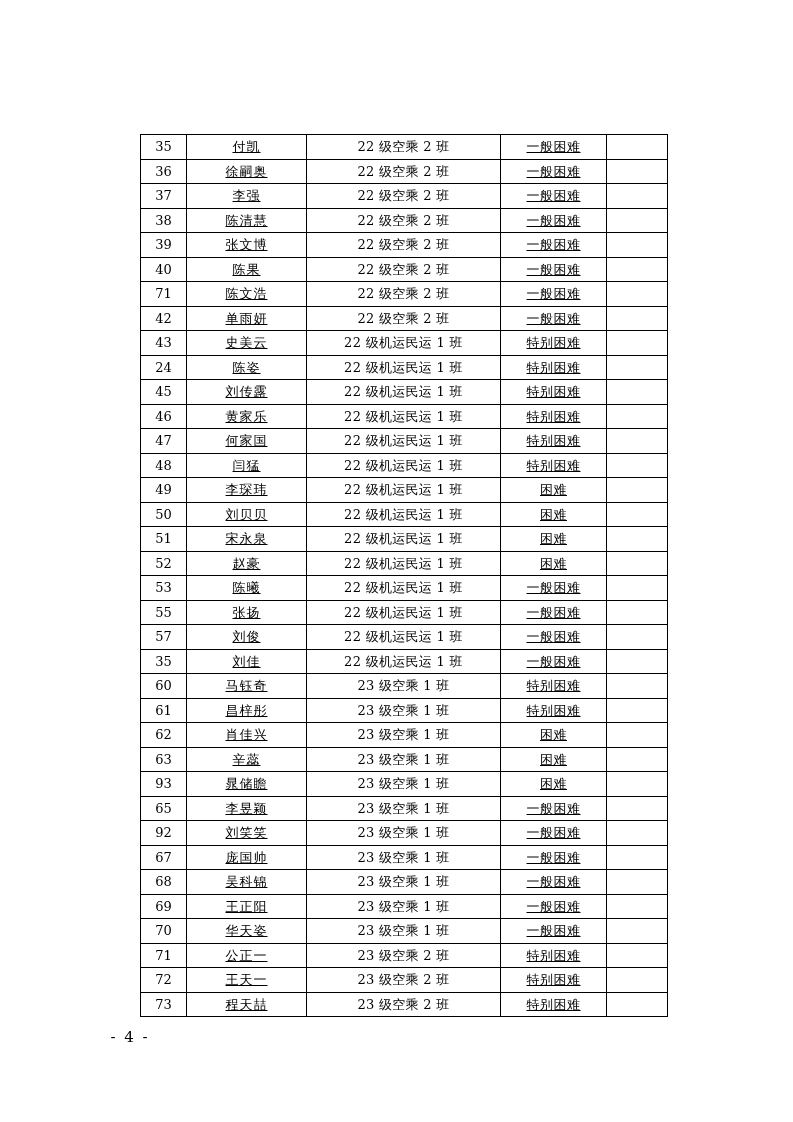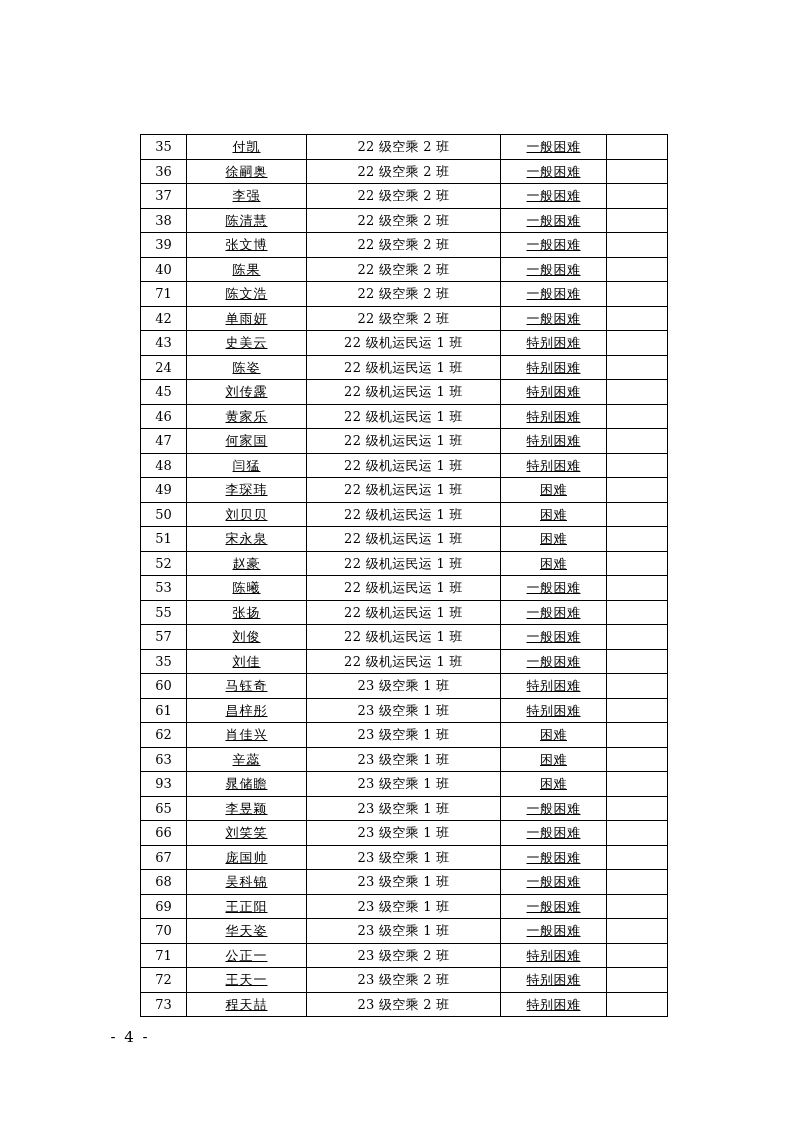--- a/index.html
+++ b/index.html
@@ -272,21 +272,21 @@
           <td class="cell-blank"></td>
         </tr>
         <tr>
           <td class="cell-no">65</td>
           <td class="cell-name">李昱颖</td>
           <td class="cell-class">23 级空乘 1 班</td>
           <td class="cell-level">一般困难</td>
           <td class="cell-blank"></td>
         </tr>
         <tr>
-          <td class="cell-no">66</td>
+          <td class="cell-no">92</td>
           <td class="cell-name">刘笑笑</td>
           <td class="cell-class">23 级空乘 1 班</td>
           <td class="cell-level">一般困难</td>
           <td class="cell-blank"></td>
         </tr>
         <tr>
           <td class="cell-no">67</td>
           <td class="cell-name">庞国帅</td>
           <td class="cell-class">23 级空乘 1 班</td>
           <td class="cell-level">一般困难</td>

